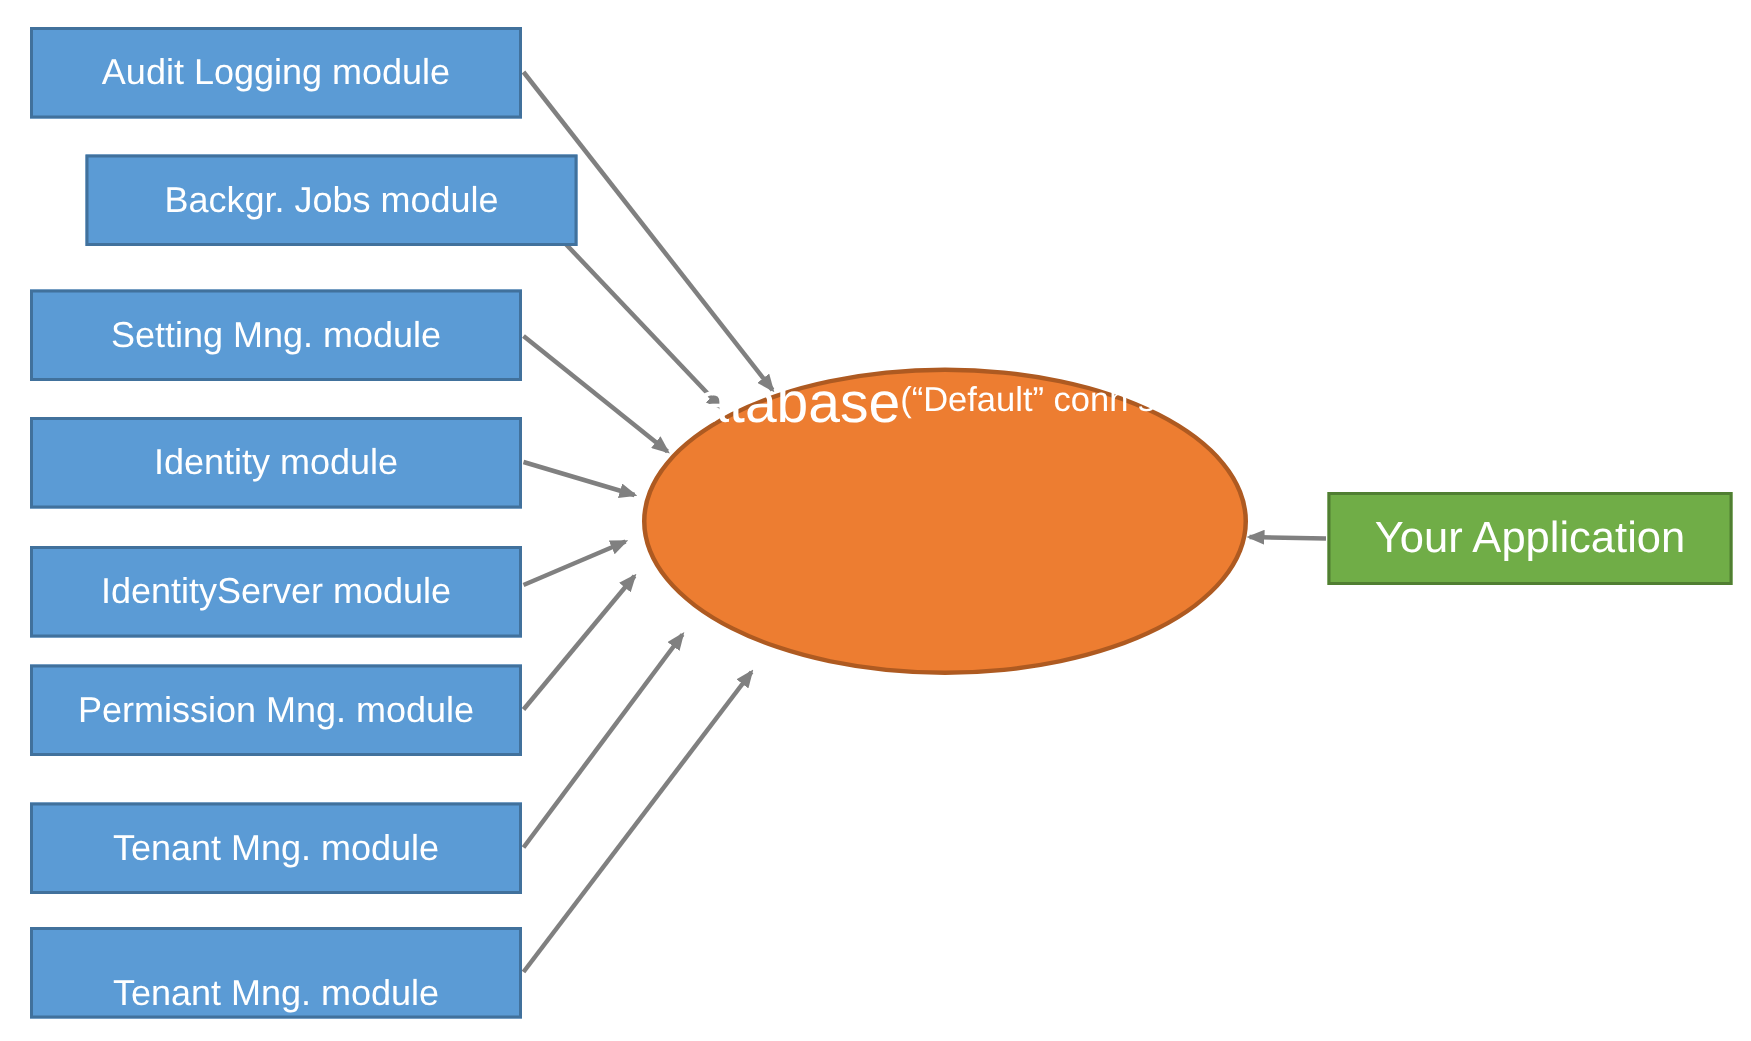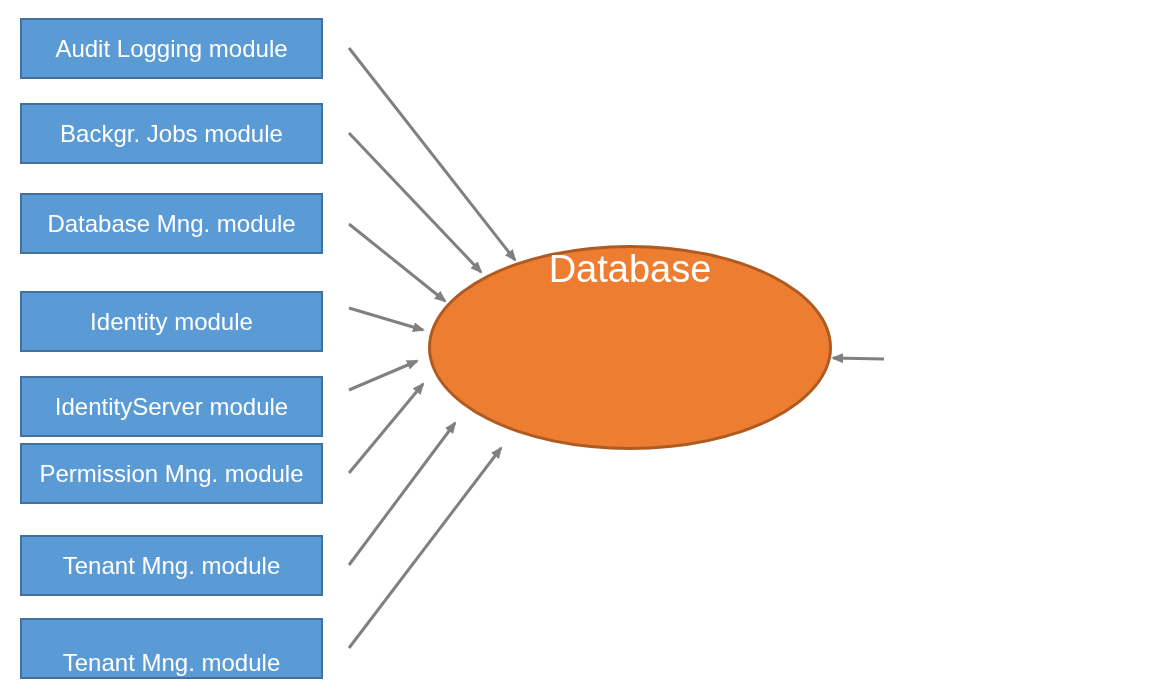--- a/index.html
+++ b/index.html
@@ -18,21 +18,21 @@
     pointer-events: none;
   }
   .arrow-line {
     stroke: var(--arrow-color);
     stroke-width: 3;
     fill: none;
   }
   .module-box {
     position: absolute;
     left: 20px;
-    width: 303px;
+    width: 328px;
     height: 61px;
     box-sizing: border-box;
     background: var(--module-fill);
     border: 2px solid var(--module-border);
     display: flex;
     align-items: center;
     justify-content: center;
   }
   .module-label {
     color: var(--text-color);
@@ -105,41 +105,45 @@
         <line x1="349" y1="565" x2="455" y2="423" class="arrow-line" marker-end="url(#arrow-head)"></line>
         <line x1="349" y1="648" x2="501" y2="448" class="arrow-line" marker-end="url(#arrow-head)"></line>
         <line x1="884" y1="359" x2="833" y2="358" class="arrow-line" marker-end="url(#arrow-head)"></line>
       </g>
   </svg>
 
   <div id="module-column">
       <div class="module-box" style="top: 18px;">
     <span class="module-label">Audit Logging module</span>
   </div>
-      <div class="module-box" style="top: 103px;">
+      <div class="module-box" style="top: 103px; margin-left: 37px;">
     <span class="module-label">Backgr. Jobs module</span>
   </div>
       <div class="module-box" style="top: 193px;">
-    <span class="module-label">Database Mng. module</span>
+    <span class="module-label">Setting Mng. module</span>
   </div>
-      <div class="module-box" style="top: 291px;">
+      <div class="module-box" style="top: 278px;">
     <span class="module-label">Identity module</span>
   </div>
-      <div class="module-box" style="top: 376px;">
+      <div class="module-box" style="top: 364px;">
     <span class="module-label">IdentityServer module</span>
   </div>
       <div class="module-box" style="top: 443px; text-align: right;">
     <span class="module-label">Permission Mng. module</span>
   </div>
       <div class="module-box" style="top: 535px;">
     <span class="module-label">Tenant Mng. module</span>
   </div>
       <div class="module-box" style="top: 618px; align-items: flex-end;">
     <span class="module-label">Tenant Mng. module</span>
   </div>
     </div>
 
   <div class="db-ellipse">
     <div class="db-title">Database</div>
+    <div class="db-subtitle">(“Default” conn string)</div>
   </div>
 
+  <div class="app-box">
+    <span class="app-label">Your Application</span>
+  </div>
 
 </div>
 
 </body></html>

